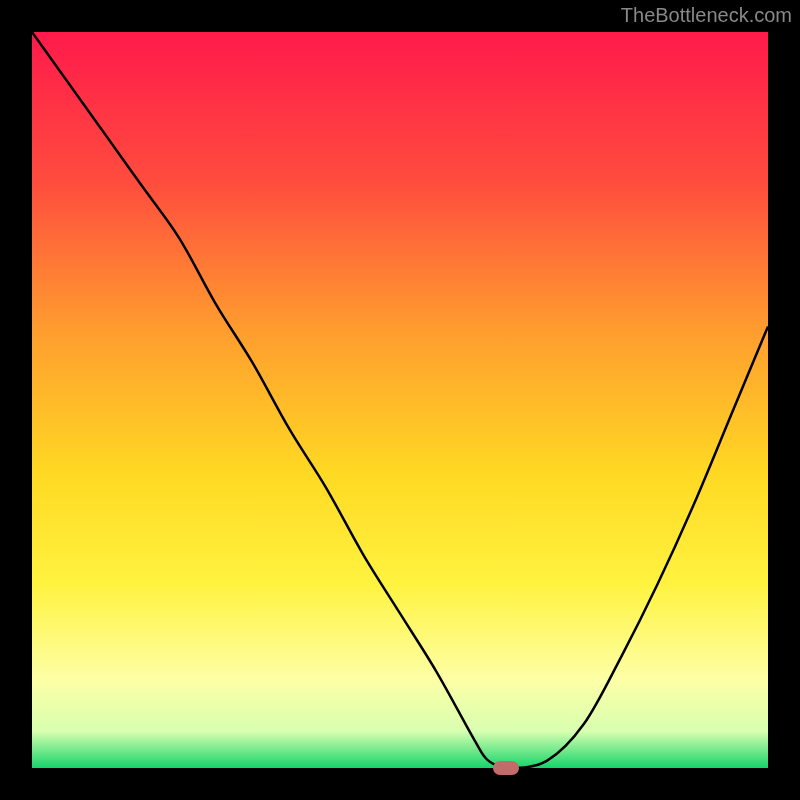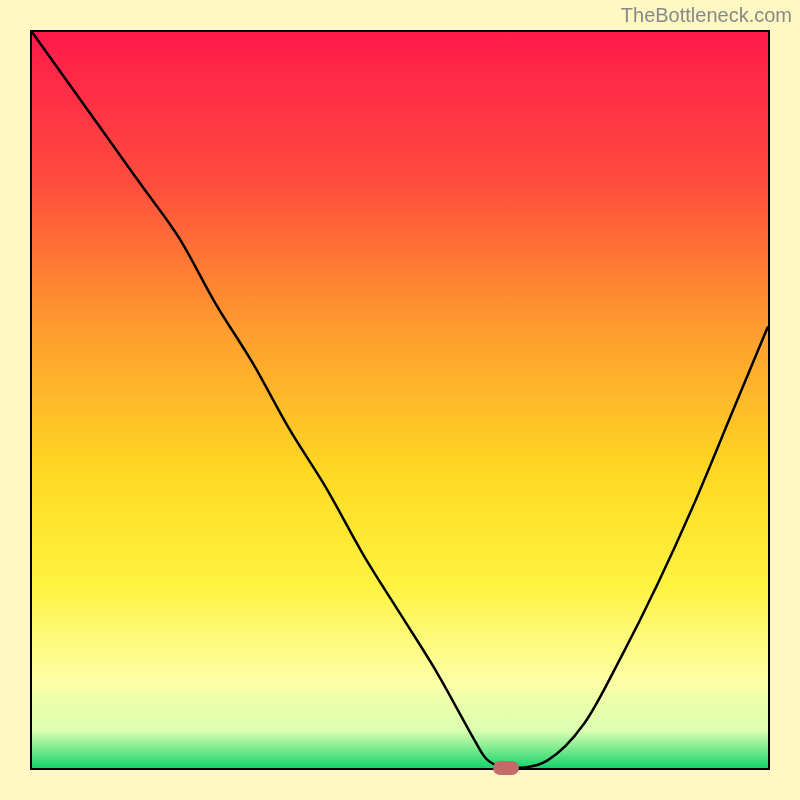--- a/index.html
+++ b/index.html
@@ -1,17 +1,17 @@
 <!DOCTYPE html>
 <html><head>
 <meta charset="utf-8">
 <style>
   * { margin: 0; padding: 0; box-sizing: border-box; }
   body { width: 800px; height: 800px; overflow: hidden; font-family: Arial, sans-serif; }
-  .chart-container { width: 800px; height: 800px; position: relative; background: #fef9c3; }
+  .chart-container { width: 800px; height: 800px; position: relative; background: #000000; }
   .watermark { position: absolute; top: 4px; right: 8px; color: #888; font-size: 20px; font-weight: 400; z-index: 10; }
   .plot-area { position: absolute; left: 30px; top: 30px; width: 740px; height: 740px; border: 2.5px solid black; }
   .gradient-bg { position: absolute; inset: 0; }
   svg.curve { position: absolute; inset: 0; width: 100%; height: 100%; overflow: visible; }
   .marker { position: absolute; width: 26px; height: 14px; background: #c36b6b; border-radius: 7px; transform: translate(-50%, -50%); }
 </style>
 </head>
 <body>
 
 <div class="chart-container">

